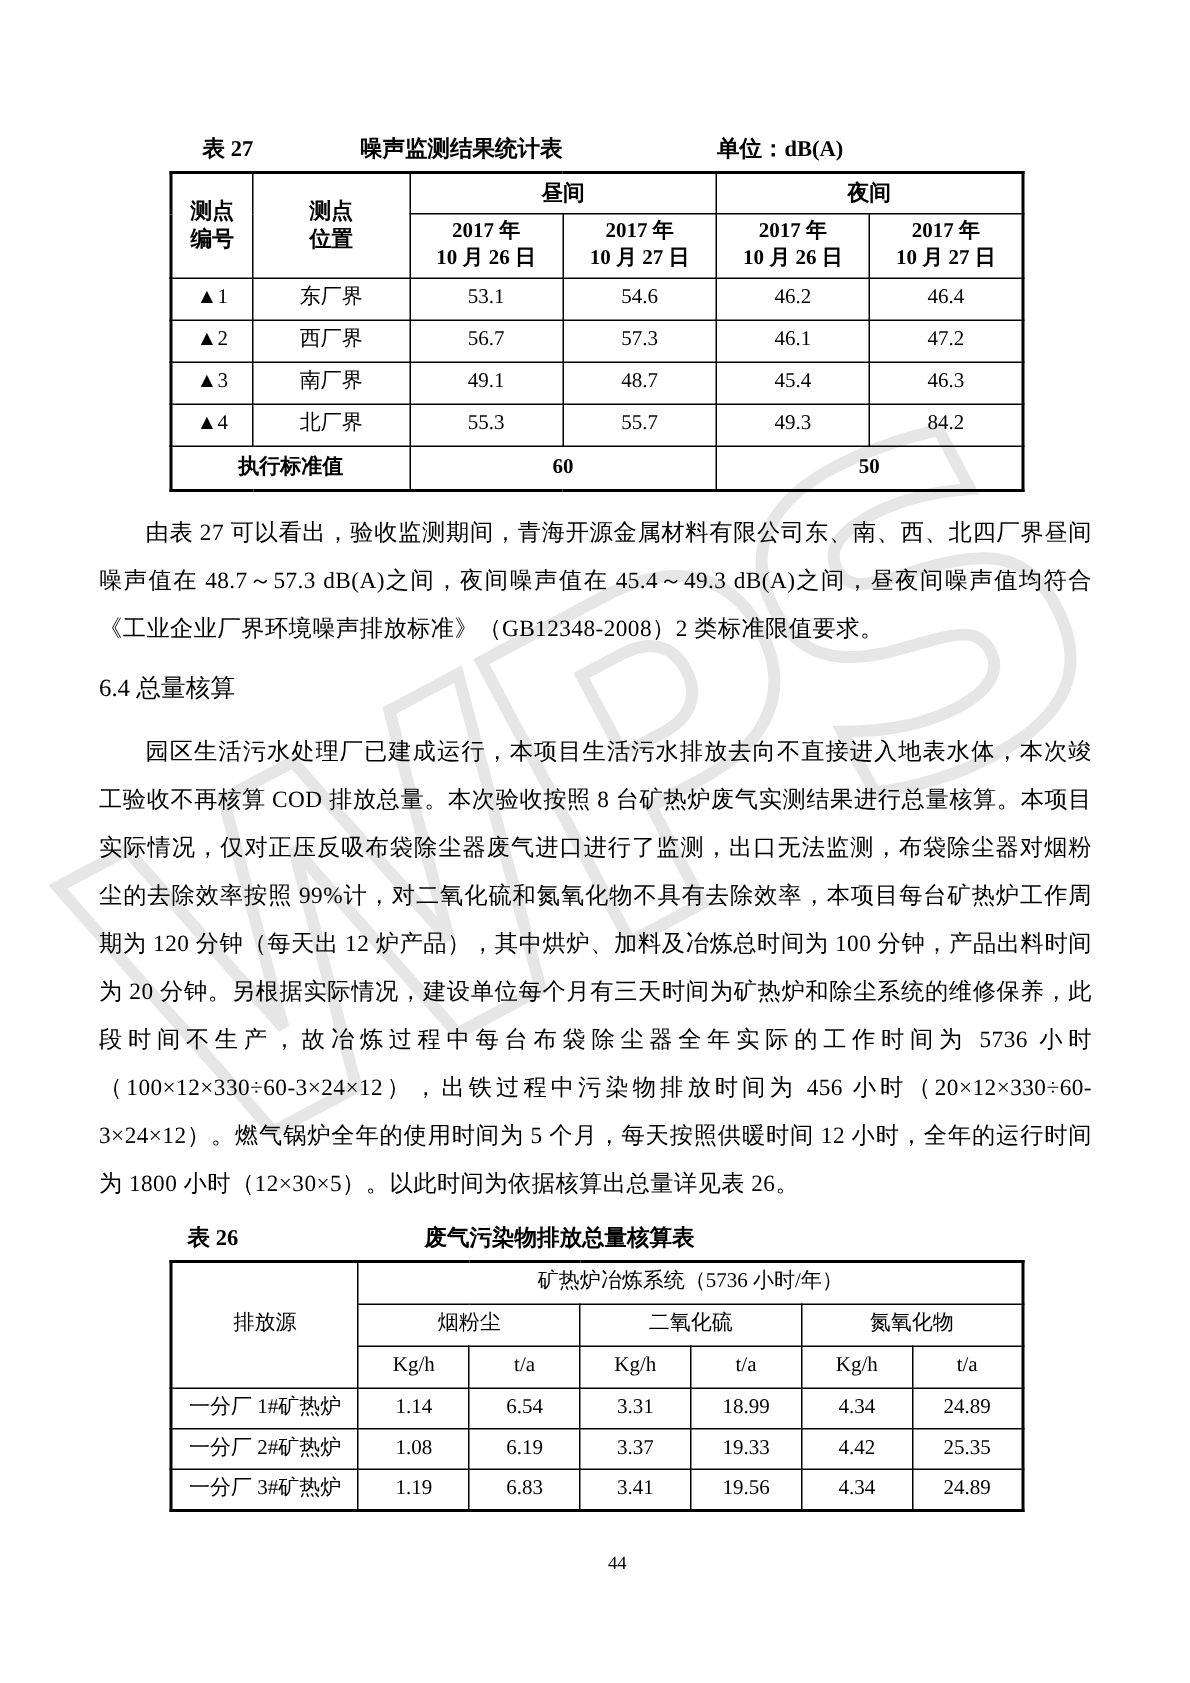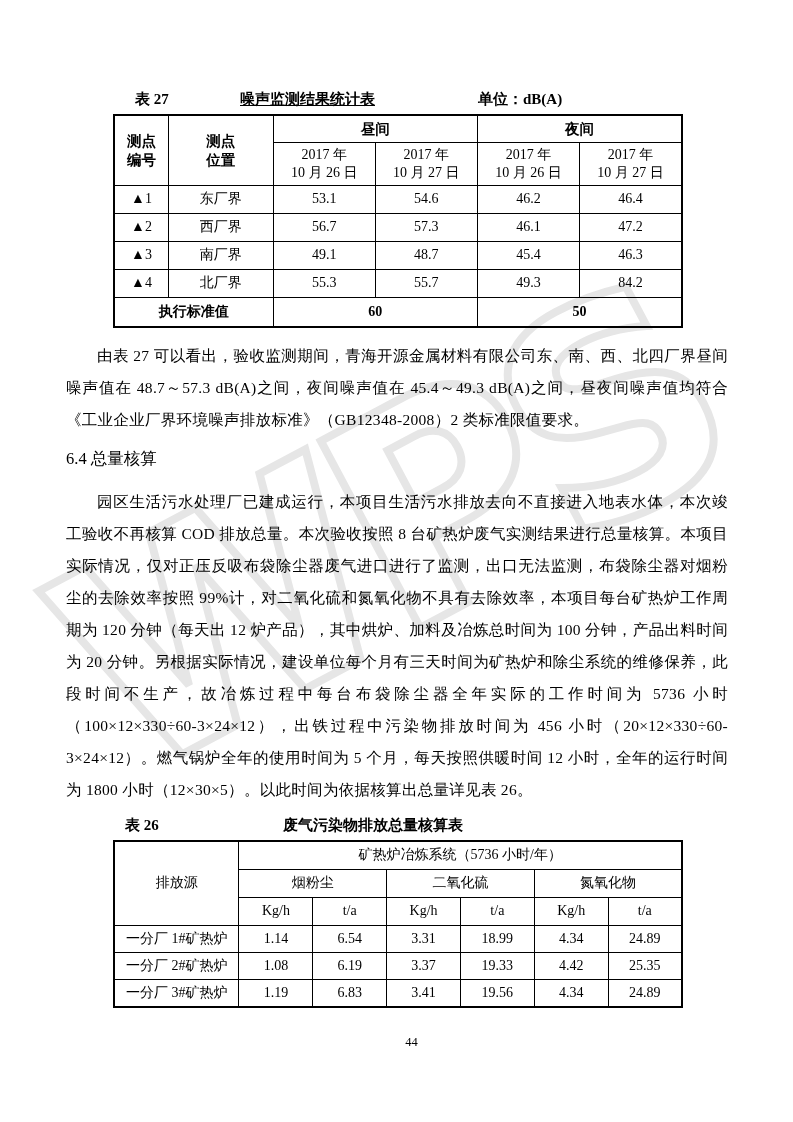--- a/index.html
+++ b/index.html
@@ -9,33 +9,33 @@
     overflow:hidden;
   }
   .watermark-svg { position:absolute; left:0; top:270px; width:793px; height:560px; pointer-events:none; z-index:0; }
   .content { position:absolute; left:66px; top:90px; width:662px; z-index:1; }
 
   
   .tcap { position:relative; width:570px; margin-left:47px; height:24px;
           font-weight:bold; font-size:15px; }
   .tcap span { position:absolute; top:0; white-space:nowrap; }
   .t27cap .cap-label { left:22px; }
-  .t27cap .cap-title { left:127px;text-decoration:underline; }
+  .t27cap .cap-title { left:127px; }
   .t27cap .cap-unit  { left:365px; }
   .t26cap .cap-label { left:12px; }
   .t26cap .cap-title { left:170px; }
 
   table { border-collapse:collapse; width:570px; margin-left:47px; table-layout:fixed; }
   table, th, td { border:1px solid #000; }
   table { border-width:2px; }
   th, td { text-align:center; vertical-align:middle; padding:0 2px; font-size:14px; line-height:1.3; }
   .t27 th { font-weight:bold; font-size:14.5px; }
   .pre { white-space:pre-line;margin-top:47px; }
   .t27 .hrow1 th { height:26px; }
-  .t27 .hrow2 td { height:42px; font-weight:normal; }
+  .t27 .hrow2 td { height:42px; font-weight:bold; }
   .t27 .drow td { height:27px; }
   .t27 .frow td { height:28px; font-weight:bold; }
   .t26 td { font-weight:normal; }
   .t26 .hrow td { height:27px; }
   .t26 .drow td { height:26px;text-align:center; }
 
   p.body {
     margin:12px 0 0 0; font-size:15.5px; line-height:32px;
     text-align:justify; text-indent:2em; letter-spacing:0.3px;
   }

